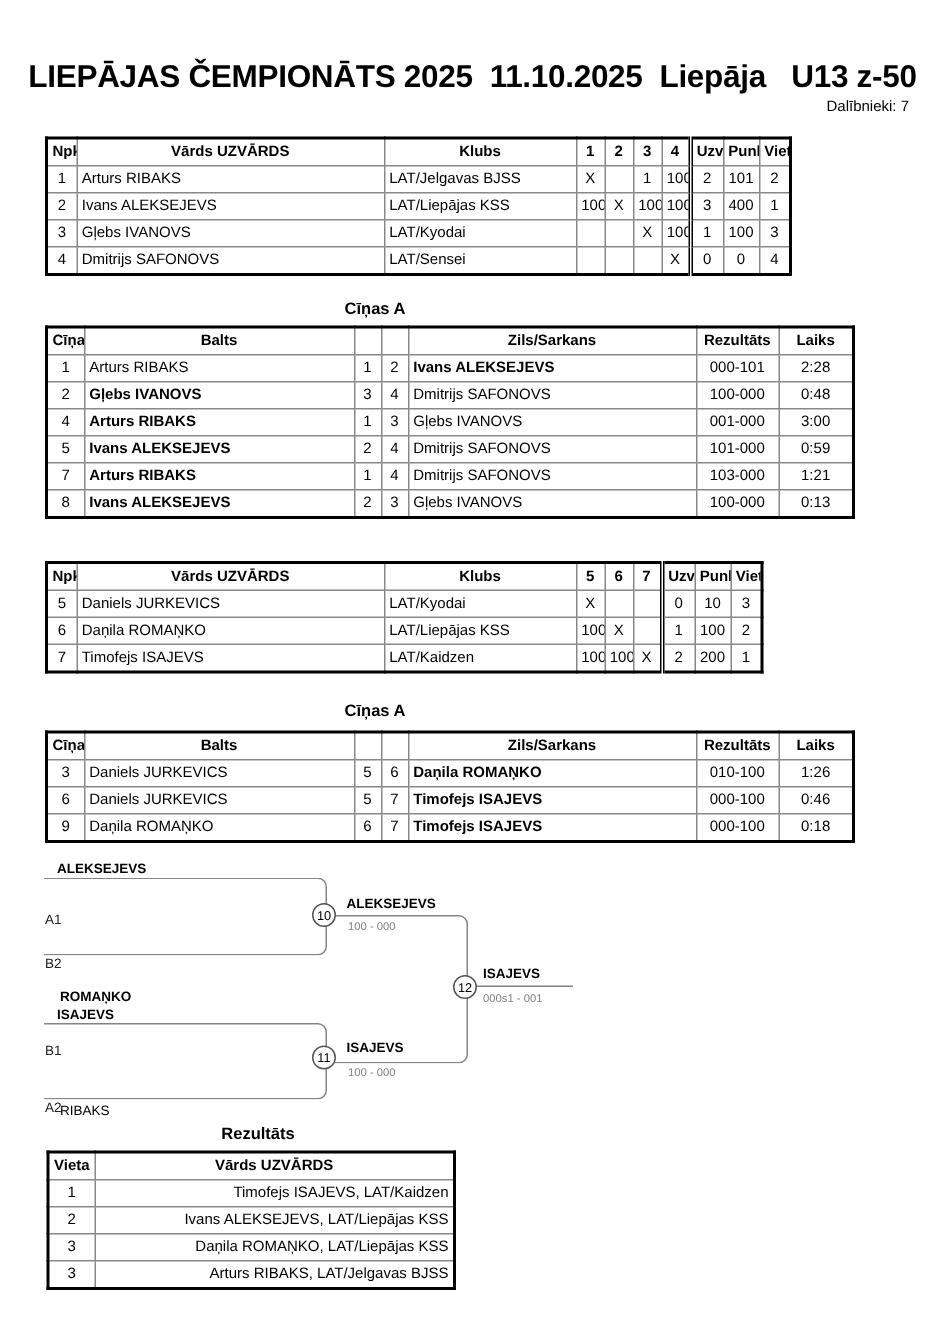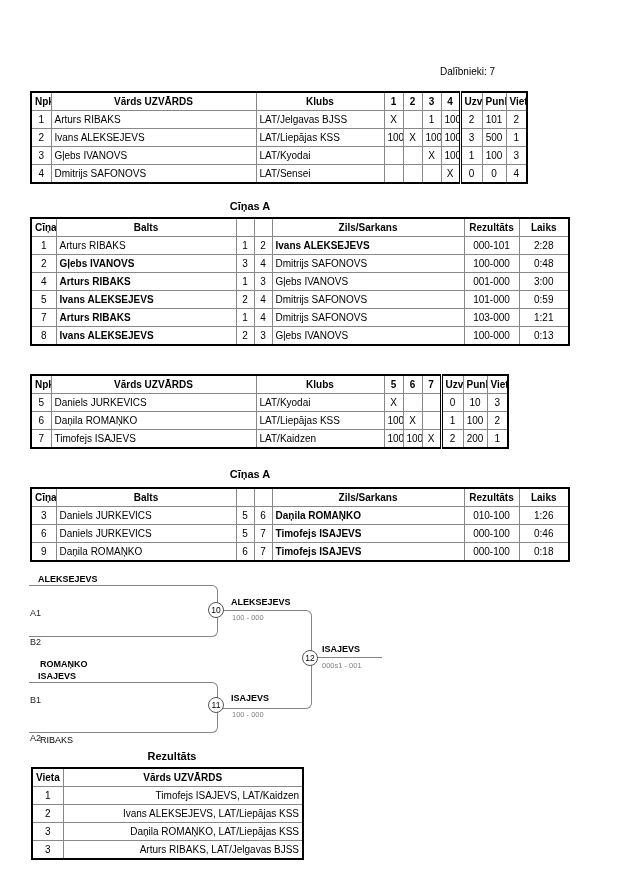--- a/index.html
+++ b/index.html
@@ -5,21 +5,21 @@
   html,body { margin:0; padding:0; background:#fff; }
   .page { position:relative; width:630px; height:891px; background:#fff;
           font-family:"Liberation Sans", sans-serif; color:#000; overflow:hidden; }
 
   .title { position:absolute; top:40px; left:0; width:630px; text-align:center;
            font-size:21px; font-weight:bold; letter-spacing:-0.2px; white-space:pre; }
 
   .shead { position:absolute; font-size:11px; font-weight:bold; }
   .center-band { left:0; width:500px; text-align:center; }
   #h-pa   { top:65px;  left:0; width:510px; text-align:center; }
-  #count  { position:absolute; top:66px; left:440px; width:166px; text-align:left;
+  #count  { position:absolute; top:66px; left:440px; width:166px; text-align:right;
             font-size:10px; font-weight:normal; }
   #h-fa   { top:200px; }
   #h-pb   { top:356px; }
   #h-fb   { top:468px; }
   #h-res  { top:750px; left:0; width:344px; text-align:center; }
 
   table { position:absolute; border-collapse:collapse; table-layout:fixed;
           font-size:10px; border:2px solid #000; background:#fff; }
   th,td { border:1px solid #888; padding:0 3px; height:17px; line-height:17px;
           overflow:hidden; white-space:nowrap; text-align:center; font-weight:normal; }
@@ -67,20 +67,21 @@
   #b-n4 { left:40px; top:735px; }   #b-s4 { left:30px; top:733px; }
   #b-w1 { left:231px; top:597px; }  #b-sc1 { left:232px; top:613px; }
   #b-w2 { left:231px; top:693px; }  #b-sc2 { left:232px; top:710px; }
   #b-wf { left:322px; top:644px; }  #b-scf { left:322px; top:661px; }
 </style>
 </head>
 <body>
 
 <div class="page">
 
+  <div class="title">LIEPĀJAS ČEMPIONĀTS 2025  11.10.2025  Liepāja   U13 z-50</div>
 
   <div id="count">Dalībnieki: 7</div>
 
   <table id="tableA">
     <colgroup>
         <col style="width:20px">
         <col style="width:205px">
         <col style="width:128px">
       <col style="width:19px">
         <col style="width:19px">
@@ -119,21 +120,21 @@
         </tr>
         <tr>
           <td>2</td>
           <td>Ivans ALEKSEJEVS</td>
           <td>LAT/Liepājas KSS</td>
           <td>100</td>
           <td>X</td>
           <td>100</td>
           <td>100</td>
           <td>3</td>
-          <td>500</td>
+          <td>400</td>
           <td>1</td>
         </tr>
         <tr>
           <td>3</td>
           <td>Gļebs IVANOVS</td>
           <td>LAT/Kyodai</td>
           <td></td>
           <td></td>
           <td>X</td>
           <td>100</td>

